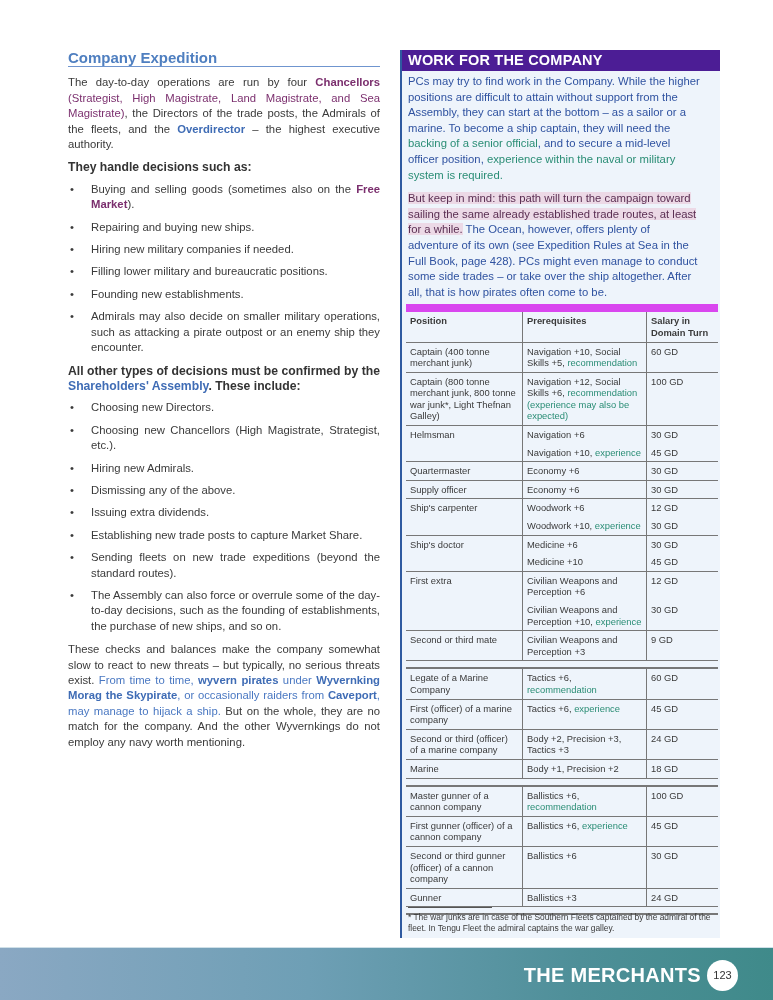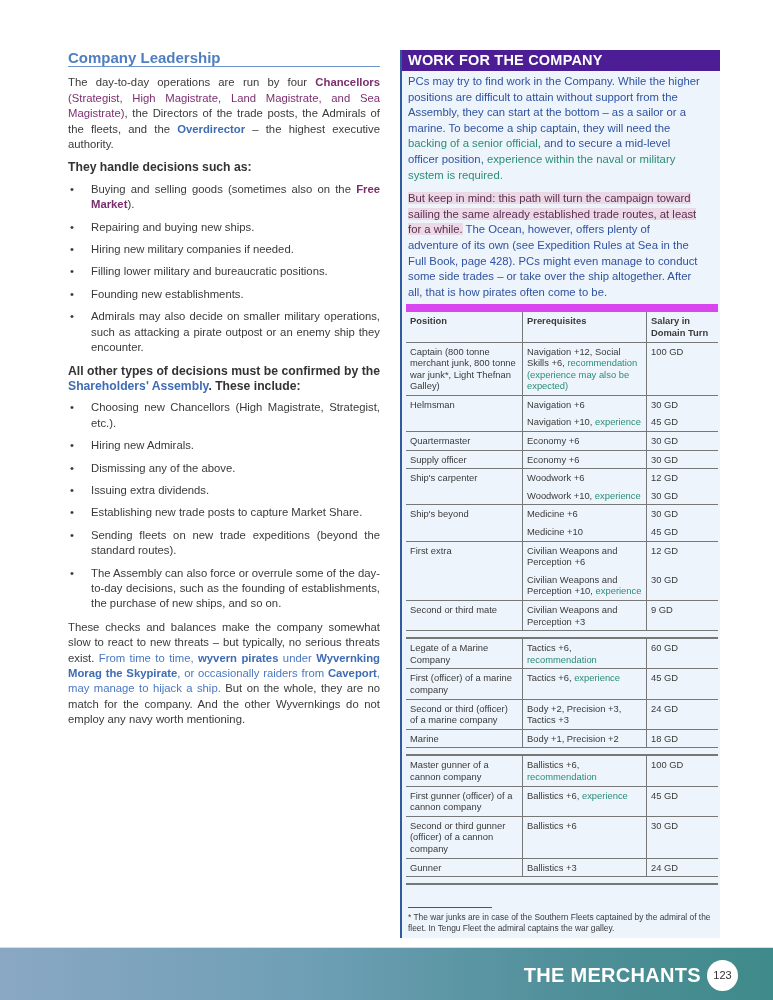--- a/index.html
+++ b/index.html
@@ -33,33 +33,34 @@
   .fnrule { position:absolute; left:6px; top:857px; width:84px; border-top:1px solid #555; }
   .footer { position:absolute; left:0; top:947px; width:773px; height:53px;
             background:linear-gradient(90deg,#8aa8c3 0%,#6e9fb5 40%,#4e8f98 75%,#3f8a8a 100%); border-top:1px solid #cfe0e8; }
   .ftitle { position:absolute; right:72px; top:16px; color:#fff; font-weight:bold; font-size:20px; letter-spacing:0.3px; }
   .pnum { position:absolute; right:35px; top:12px; width:31px; height:31px; border-radius:50%; background:#fff; color:#333; font-size:11px; text-align:center; line-height:31px; }
 </style>
 </head>
 <body>
 
 <div class="left">
-  <div class="h2">Company Leadership</div>
+  <div class="h2">Company Expedition</div>
   <p class="p"><span>The day-to-day operations are run by four </span><span class="purplebold">Chancellors</span><span> </span><span class="purple">(Strategist, High Magistrate, Land Magistrate, and Sea Magistrate)</span><span>, the Directors of the trade posts, the Admirals of the fleets, and the </span><span class="bluebold">Overdirector</span><span> – the highest executive authority.</span></p>
   <div class="sub">They handle decisions such as:</div>
   <ul class="bl" id="handle-list">
       <li><span>Buying and selling goods (sometimes also on the </span><span class="purplebold">Free Market</span><span>).</span></li>
       <li><span>Repairing and buying new ships.</span></li>
       <li><span>Hiring new military companies if needed.</span></li>
       <li><span>Filling lower military and bureaucratic positions.</span></li>
       <li><span>Founding new establishments.</span></li>
       <li><span>Admirals may also decide on smaller military operations, such as attacking a pirate outpost or an enemy ship they encounter.</span></li>
     </ul>
   <div class="sub" style="text-align:justify"><span>All other types of decisions must be confirmed by the </span><span class="bluebold">Shareholders' Assembly</span><span>. These include:</span></div>
   <ul class="bl" id="assembly-list">
+      <li>Choosing new Directors.</li>
       <li>Choosing new Chancellors (High Magistrate, Strategist, etc.).</li>
       <li>Hiring new Admirals.</li>
       <li>Dismissing any of the above.</li>
       <li>Issuing extra dividends.</li>
       <li>Establishing new trade posts to capture Market Share.</li>
       <li>Sending fleets on new trade expeditions (beyond the standard routes).</li>
       <li>The Assembly can also force or overrule some of the day-to-day decisions, such as the founding of establishments, the purchase of new ships, and so on.</li>
     </ul>
   <p class="p"><span>These checks and balances make the company somewhat slow to react to new threats – but typically, no serious threats exist. </span><span class="blue">From time to time, </span><span class="bluebold">wyvern pirates</span><span class="blue"> under </span><span class="bluebold">Wyvernking Morag the Skypirate</span><span class="blue">, or occasionally raiders from </span><span class="bluebold">Caveport</span><span class="blue">, may manage to hijack a ship.</span><span> But on the whole, they are no match for the company. And the other Wyvernkings do not employ any navy worth mentioning.</span></p>
 </div>
@@ -71,20 +72,25 @@
   <table class="sal">
     <thead>
       <tr>
         <th class="col1">Position</th>
         <th class="col2">Prerequisites</th>
         <th>Salary in Domain Turn</th>
       </tr>
     </thead>
     <tbody id="sal-body">
         <tr class="rb">
+          <td>Captain (400 tonne merchant junk)</td>
+          <td><span>Navigation +10, Social Skills +5, </span><span class="green">recommendation</span></td>
+          <td>60 GD</td>
+        </tr>
+        <tr class="rb">
           <td>Captain (800 tonne merchant junk, 800 tonne war junk*, Light Thefnan Galley)</td>
           <td><span>Navigation +12, Social Skills +6, </span><span class="green">recommendation (experience may also be expected)</span></td>
           <td>100 GD</td>
         </tr>
         <tr>
           <td>Helmsman</td>
           <td><span>Navigation +6</span></td>
           <td>30 GD</td>
         </tr>
         <tr class="rb">
@@ -106,21 +112,21 @@
           <td>Ship's carpenter</td>
           <td><span>Woodwork +6</span></td>
           <td>12 GD</td>
         </tr>
         <tr class="rb">
           <td style="border-top: none;"></td>
           <td><span>Woodwork +10, </span><span class="green">experience</span></td>
           <td>30 GD</td>
         </tr>
         <tr>
-          <td>Ship's beyond</td>
+          <td>Ship's doctor</td>
           <td><span>Medicine +6</span></td>
           <td>30 GD</td>
         </tr>
         <tr class="rb">
           <td style="border-top: none;"></td>
           <td><span>Medicine +10</span></td>
           <td>45 GD</td>
         </tr>
         <tr>
           <td>First extra</td>

